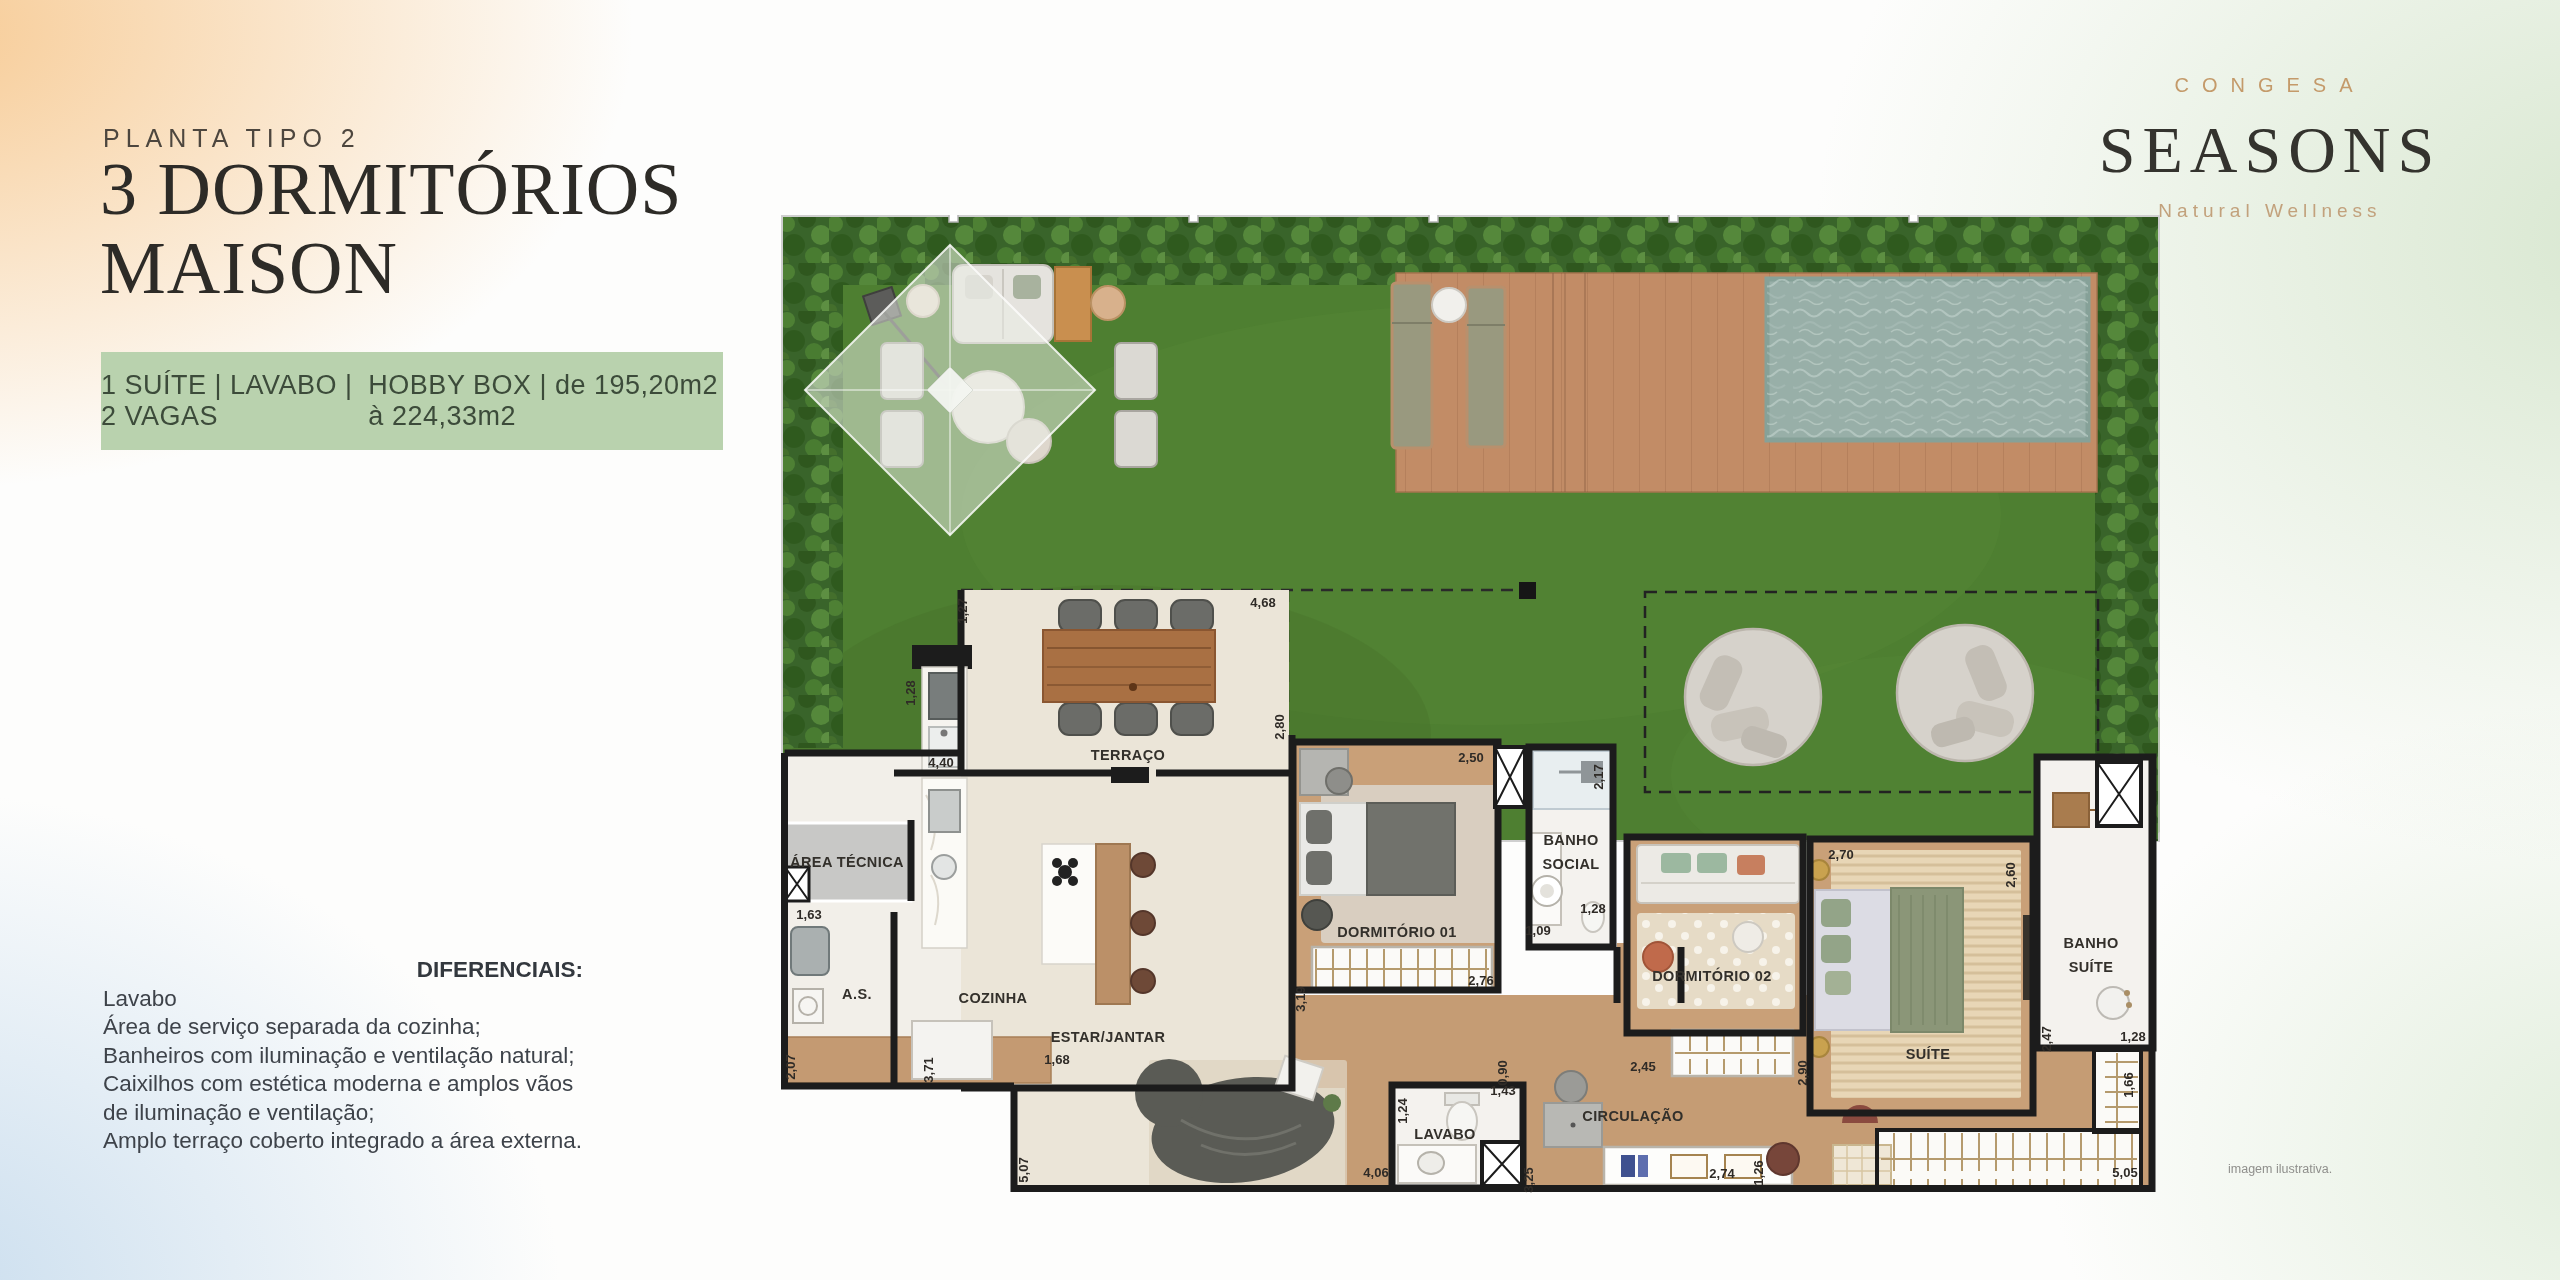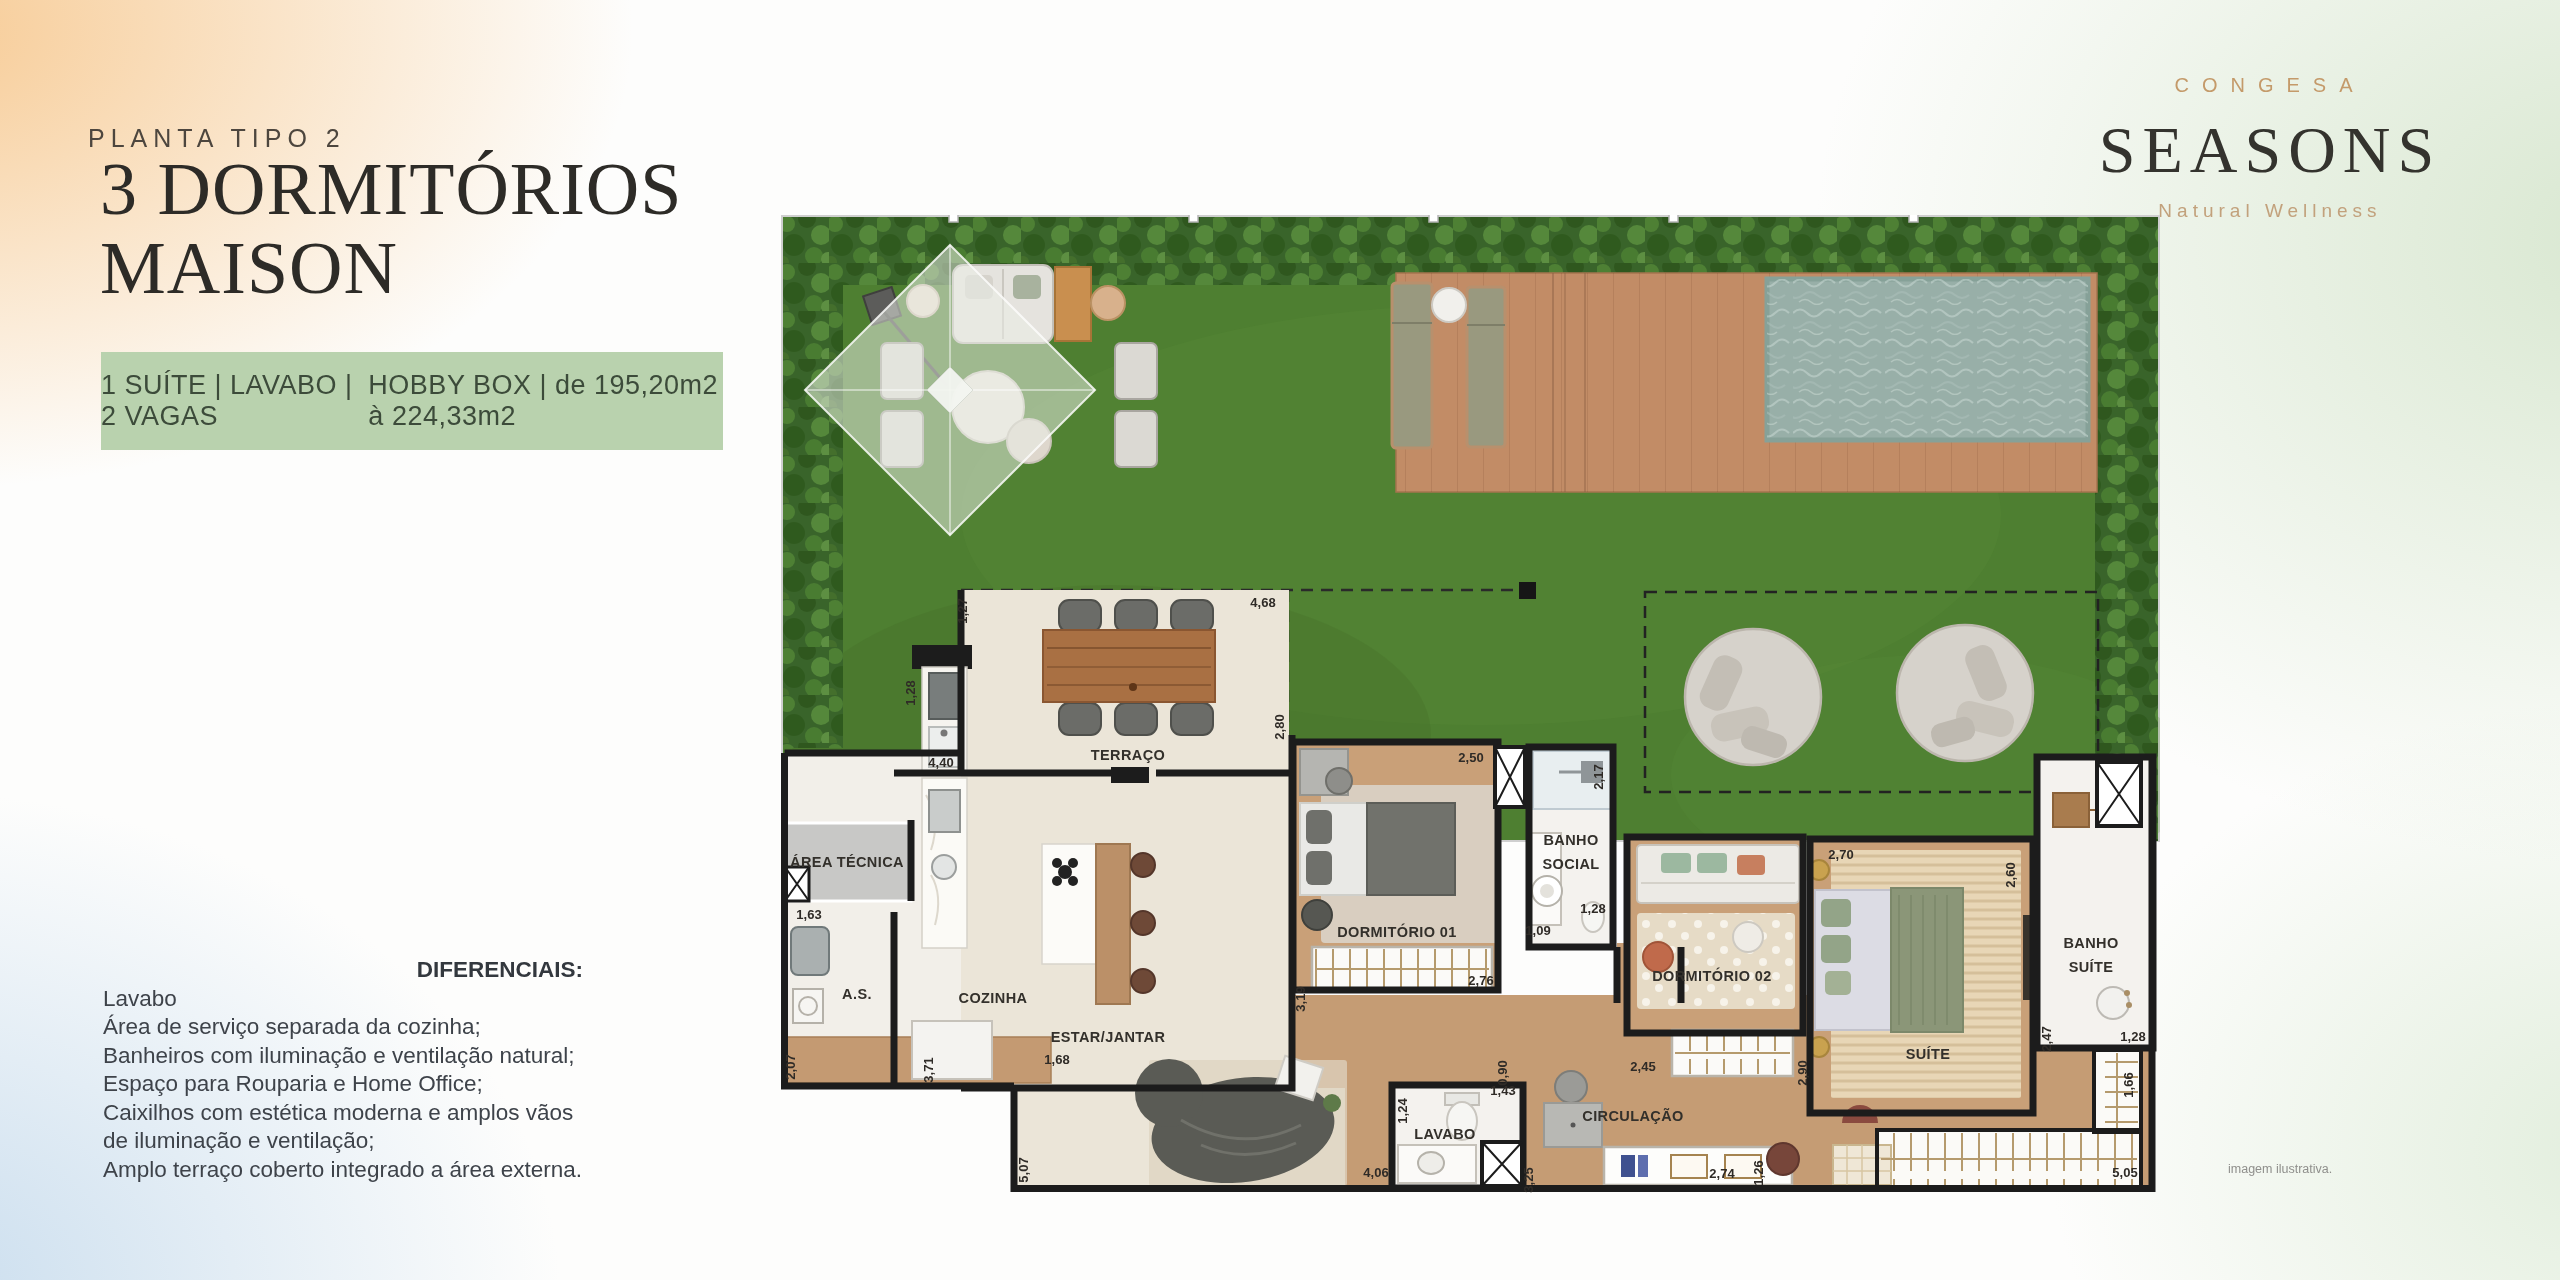--- a/index.html
+++ b/index.html
@@ -7,21 +7,21 @@
     position:relative;width:2560px;height:1280px;overflow:hidden;
     font-family:"Liberation Sans",sans-serif;
     background:
       radial-gradient(1150px 740px at -80px 30px,  #f7cb95 0%, rgba(247,203,149,0) 62%),
       radial-gradient(1050px 820px at -90px 1300px,#c9ddee 0%, rgba(201,221,238,0) 62%),
       radial-gradient(1250px 950px at 2640px 240px,#d8e7d0 0%, rgba(216,231,208,0) 66%),
       radial-gradient(950px 750px at 2620px 1150px,#e2eedd 0%, rgba(226,238,221,0) 60%),
       #fdfdfc;
   }
   .abs{position:absolute;}
-  .planta-label{left:88px;top:124px;font-size:25px;letter-spacing:6px;color:#4d463e;}
+  .planta-label{left:103px;top:124px;font-size:25px;letter-spacing:6px;color:#4d463e;}
   .main-title{left:100px;top:150px;font-family:"Liberation Serif",serif;font-size:74px;line-height:1.07;color:#2d2b27;letter-spacing:1px;}
   .badge{left:101px;top:352px;width:622px;height:98px;background:#b9d2ae;color:#3c4b3a;
          display:flex;flex-direction:row;justify-content:center;align-items:center;gap:3px;
          font-size:27px;letter-spacing:0.5px;}
   .difs{left:103px;top:956px;width:480px;color:#3e434a;font-size:22.5px;line-height:28.5px;}
   .difs .t{font-weight:bold;color:#33383e;text-align:right;}
   .logo{left:2060px;top:74px;width:420px;text-align:center;}
   .logo .brand{font-size:20px;letter-spacing:13px;color:#c49a6a;}
   .logo .name{font-family:"Liberation Serif",serif;font-size:66px;letter-spacing:7px;color:#34332e;margin-top:15px;}
   .logo .tag{font-size:19px;letter-spacing:5px;color:#c2a17c;margin-top:12px;}
@@ -43,21 +43,20 @@
   </div>
   <div class="abs badge">
     <div>1 SUÍTE | LAVABO | 2 VAGAS</div>
     <div>HOBBY BOX | de 195,20m2 à 224,33m2</div>
   </div>
   <div class="abs difs">
     <div class="t">DIFERENCIAIS:</div>
     <div>Lavabo</div>
     <div>Área de serviço separada da cozinha;</div>
     <div>Banheiros com iluminação e ventilação natural;</div>
-    <div>Espaço para Rouparia e Home Office;</div>
     <div>Caixilhos com estética moderna e amplos vãos de iluminação e ventilação;</div>
     <div>Amplo terraço coberto integrado a área externa.</div>
   </div>
 
   <div class="abs logo">
     <div class="brand">CONGESA</div>
     <div class="name">SEASONS</div>
     <div class="tag">Natural Wellness</div>
   </div>
 

